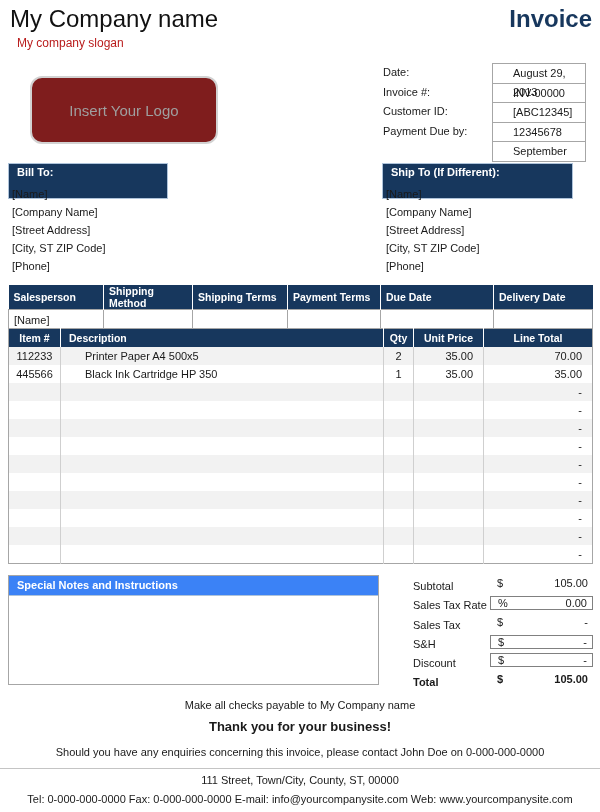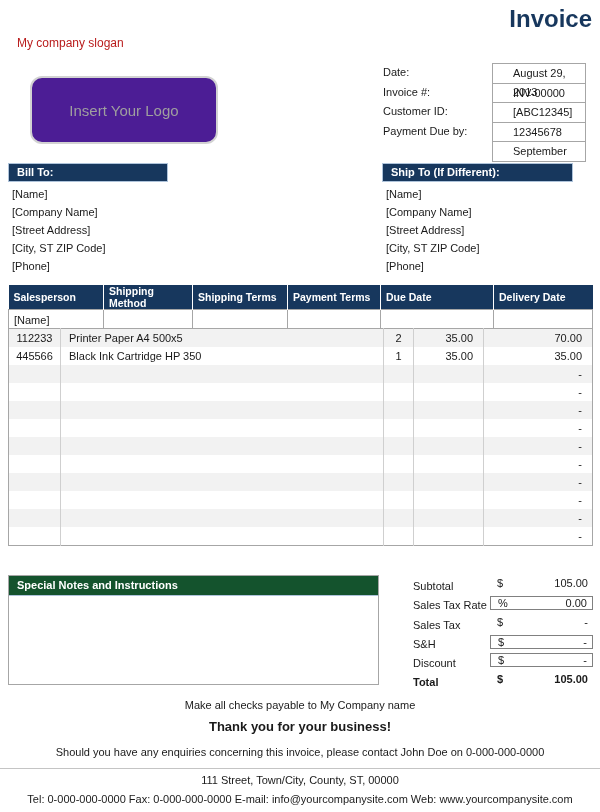--- a/index.html
+++ b/index.html
@@ -5,37 +5,37 @@
   html,body { margin:0; padding:0; background:#fff; }
   .page {
     position:relative; width:600px; height:812px; background:#ffffff;
     font-family:"Liberation Sans", sans-serif; color:#1a1a1a; overflow:hidden;
   }
   
   .company-name { position:absolute; left:10px; top:5px; font-size:24px; line-height:28px; color:#111; }
   .company-slogan { position:absolute; left:17px; top:36px; font-size:12px; color:#b91c1c; }
   .logo-box {
     position:absolute; left:30px; top:76px; width:188px; height:68px;
-    background:#4c1d95; border:2px solid #d2d2d2; border-radius:12px;
+    background:#7f1d1d; border:2px solid #d2d2d2; border-radius:12px;
     display:flex; align-items:center; justify-content:center;
     font-size:15px; color:#9f9f9f; box-sizing:border-box;
   }
   .invoice-title { position:absolute; right:8px; top:5px; font-size:24px; font-weight:bold; color:#17375d; }
   
   .meta-labels { position:absolute; left:383px; top:63px; width:108px; }
   .meta-labels div { height:19.6px; line-height:19.6px; font-size:11px; }
   .meta-values { position:absolute; left:492px; top:63px; width:94px; }
   .meta-values div {
     height:20.6px; line-height:18.6px; box-sizing:border-box; margin-top:-1px;
     border:1px solid #a6a6a6; font-size:11px; padding-left:20px; background:#fff;
   }
   .meta-values div:first-child { margin-top:0; }
   
   .section-bar {
-    position:absolute; top:163px; height:19px; line-height:17px; box-sizing:border-box;
+    position:absolute; top:163px; height:36px; line-height:17px; box-sizing:border-box;
     background:#17375d; color:#fff; font-size:11px; font-weight:bold; padding-left:8px;
     border:1px solid #aec3da;
   }
   .bar-bill { left:8px; width:160px; }
   .bar-ship { left:382px; width:191px; }
   .addr-lines { position:absolute; top:185px; font-size:11px; }
   .addr-bill { left:12px; }
   .addr-ship { left:386px; }
   .addr-lines div { height:18px; line-height:18px; }
   
@@ -57,31 +57,31 @@
   }
   .items-table th.h-desc { text-align:left; padding-left:8px; }
   .items-table th:last-child { border-right:none; }
   .items-table td {
     height:18px; font-size:11px; padding:0; border-right:1px solid #cfcfcf;
   }
   .items-table td:last-child { border-right:none; }
   .items-table tr.alt td { background:#f2f2f2; }
   .items-table tr.plain td { background:#fff; }
   td.c-item { text-align:center; }
-  td.c-desc { text-align:left; padding-left:8px; }
+  td.c-desc { text-align:left; padding-left:24px; }
   td.c-qty { text-align:center; }
   td.c-price { text-align:right; padding-right:10px; }
   td.c-total { text-align:right; padding-right:10px; }
   
   .notes {
     position:absolute; left:8px; top:575px; width:371px; height:110px;
     border:1px solid #a6a6a6; box-sizing:border-box; background:#fff;
   }
   .notes-bar {
-    height:19px; line-height:19px; background:#14532d; color:#fff;
+    height:19px; line-height:19px; background:#3b82f6; color:#fff;
     font-size:11px; font-weight:bold; padding-left:8px; border-bottom:1px solid #aec3da;
   }
   .notes-body { height:88px; background:#fff; }
   
   .totals { position:absolute; left:413px; top:577px; width:180px; }
   .tot-row { display:flex; height:19.3px; align-items:flex-start; font-size:11px; }
   .tot-label { width:77px; line-height:19.3px; }
   .tot-box { flex:1; display:flex; align-items:center; box-sizing:border-box; }
   .tot-row.boxed .tot-box { border:1px solid #808080; background:#fff; }
   .tot-row.joined .tot-box { margin-top:-1px; }
@@ -95,20 +95,21 @@
   .f-enquiries { top:746px; }
   .f-divider { position:absolute; left:0; top:768px; width:600px; border-top:1px solid #c4c4c4; }
   .f-address { top:774px; }
   .f-contact { top:793px; }
 </style>
 </head>
 <body>
 
 <div class="page">
 
+  <div class="company-name">My Company name</div>
   <div class="company-slogan">My company slogan</div>
   <div class="logo-box">
     <span>Insert Your Logo</span>
   </div>
   <div class="invoice-title">Invoice</div>
 
   <div class="meta-labels">
     <div>Date:</div>
     <div>Invoice #:</div>
     <div>Customer ID:</div>
@@ -170,20 +171,27 @@
 
   <table class="grid items-table">
     <colgroup>
         <col style="width:52px">
         <col style="width:323px">
         <col style="width:30px">
         <col style="width:70px">
         <col>
       </colgroup>
     <tbody>
+        <tr>
+      <th>Item #</th>
+      <th class="h-desc">Description</th>
+      <th>Qty</th>
+      <th>Unit Price</th>
+      <th>Line Total</th>
+    </tr>
     <tr class="alt">
       <td class="c-item">112233</td>
       <td class="c-desc">Printer Paper A4 500x5</td>
       <td class="c-qty">2</td>
       <td class="c-price">35.00</td>
       <td class="c-total">70.00</td>
     </tr>
     <tr class="plain">
       <td class="c-item">445566</td>
       <td class="c-desc">Black Ink Cartridge HP 350</td>

